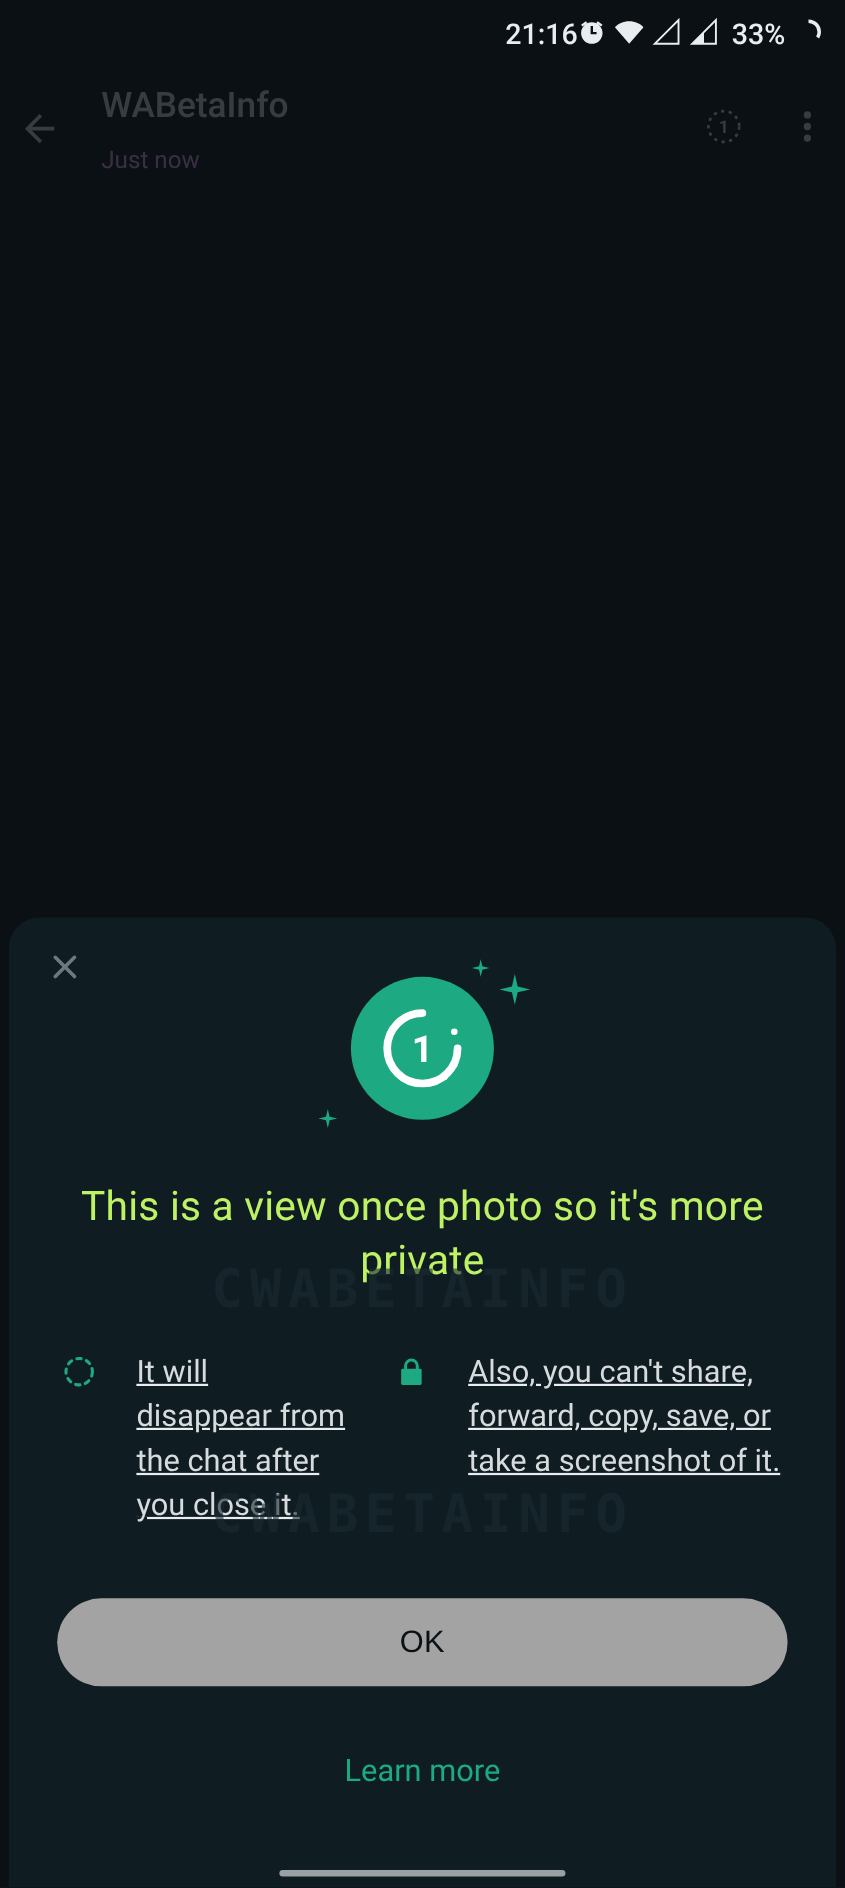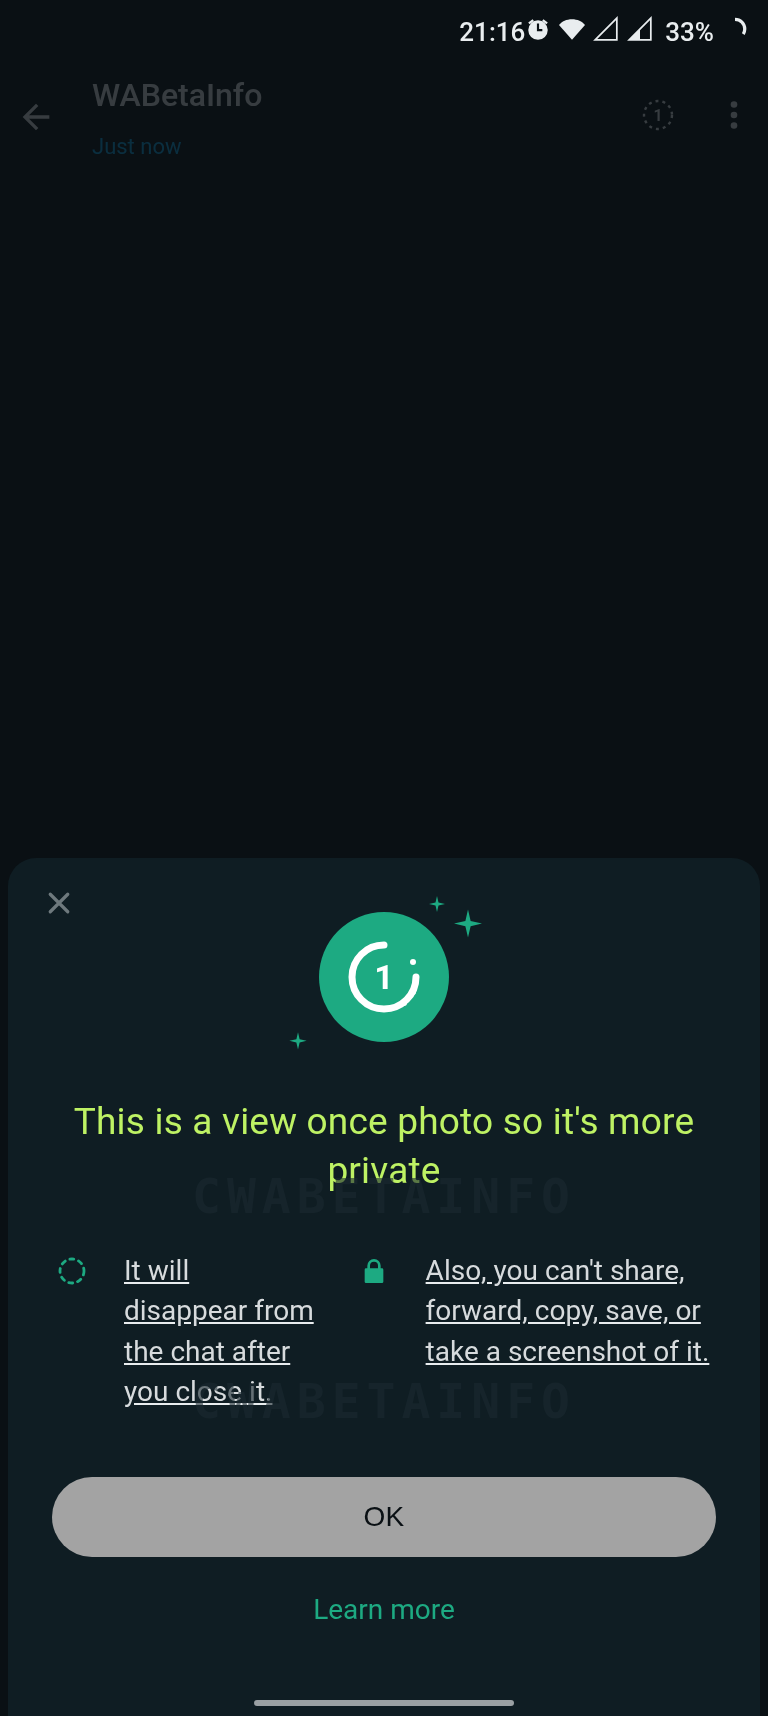--- a/index.html
+++ b/index.html
@@ -36,21 +36,21 @@
       top: 72px; left: 0; right: 0;
       height: 90px;
       display: flex;
       align-items: center;
       padding: 0 16px;
       opacity: 0.20;
     }
     .back-arrow { width: 40px; height: 40px; margin-right: 36px; }
     .header-titles { flex: 1; }
     .header-title { font-size: 32px; color: #e9edef; font-weight: 500; }
-    .header-subtitle { font-size: 22px; color: #0ea5e9; margin-top: 20px; }
+    .header-subtitle { font-size: 22px; color: #f0abfc; margin-top: 20px; }
     .header-actions { display: flex; align-items: center; gap: 40px; }
     .header-actions svg { width: 36px; height: 36px; }
 
     
     .sheet {
       position: absolute;
       left: 8px; right: 8px; bottom: 0;
       background: #0f1d23;
       border-top-left-radius: 28px;
       border-top-right-radius: 28px;
@@ -105,21 +105,21 @@
       border-radius: 40px;
       font-size: 28px;
       font-weight: 500;
       padding: 24px 0;
       cursor: pointer;
       letter-spacing: 0.3px;
     }
     .learn-more {
       display: block;
       text-align: center;
-      margin-top: 36px;
+      margin-top: 60px;
       margin-bottom: 58px;
       color: #1daa82;
       font-size: 28px;
       text-decoration: none;
     }
     
     .gesture-bar {
       position: absolute;
       left: 50%;
       bottom: 10px;

